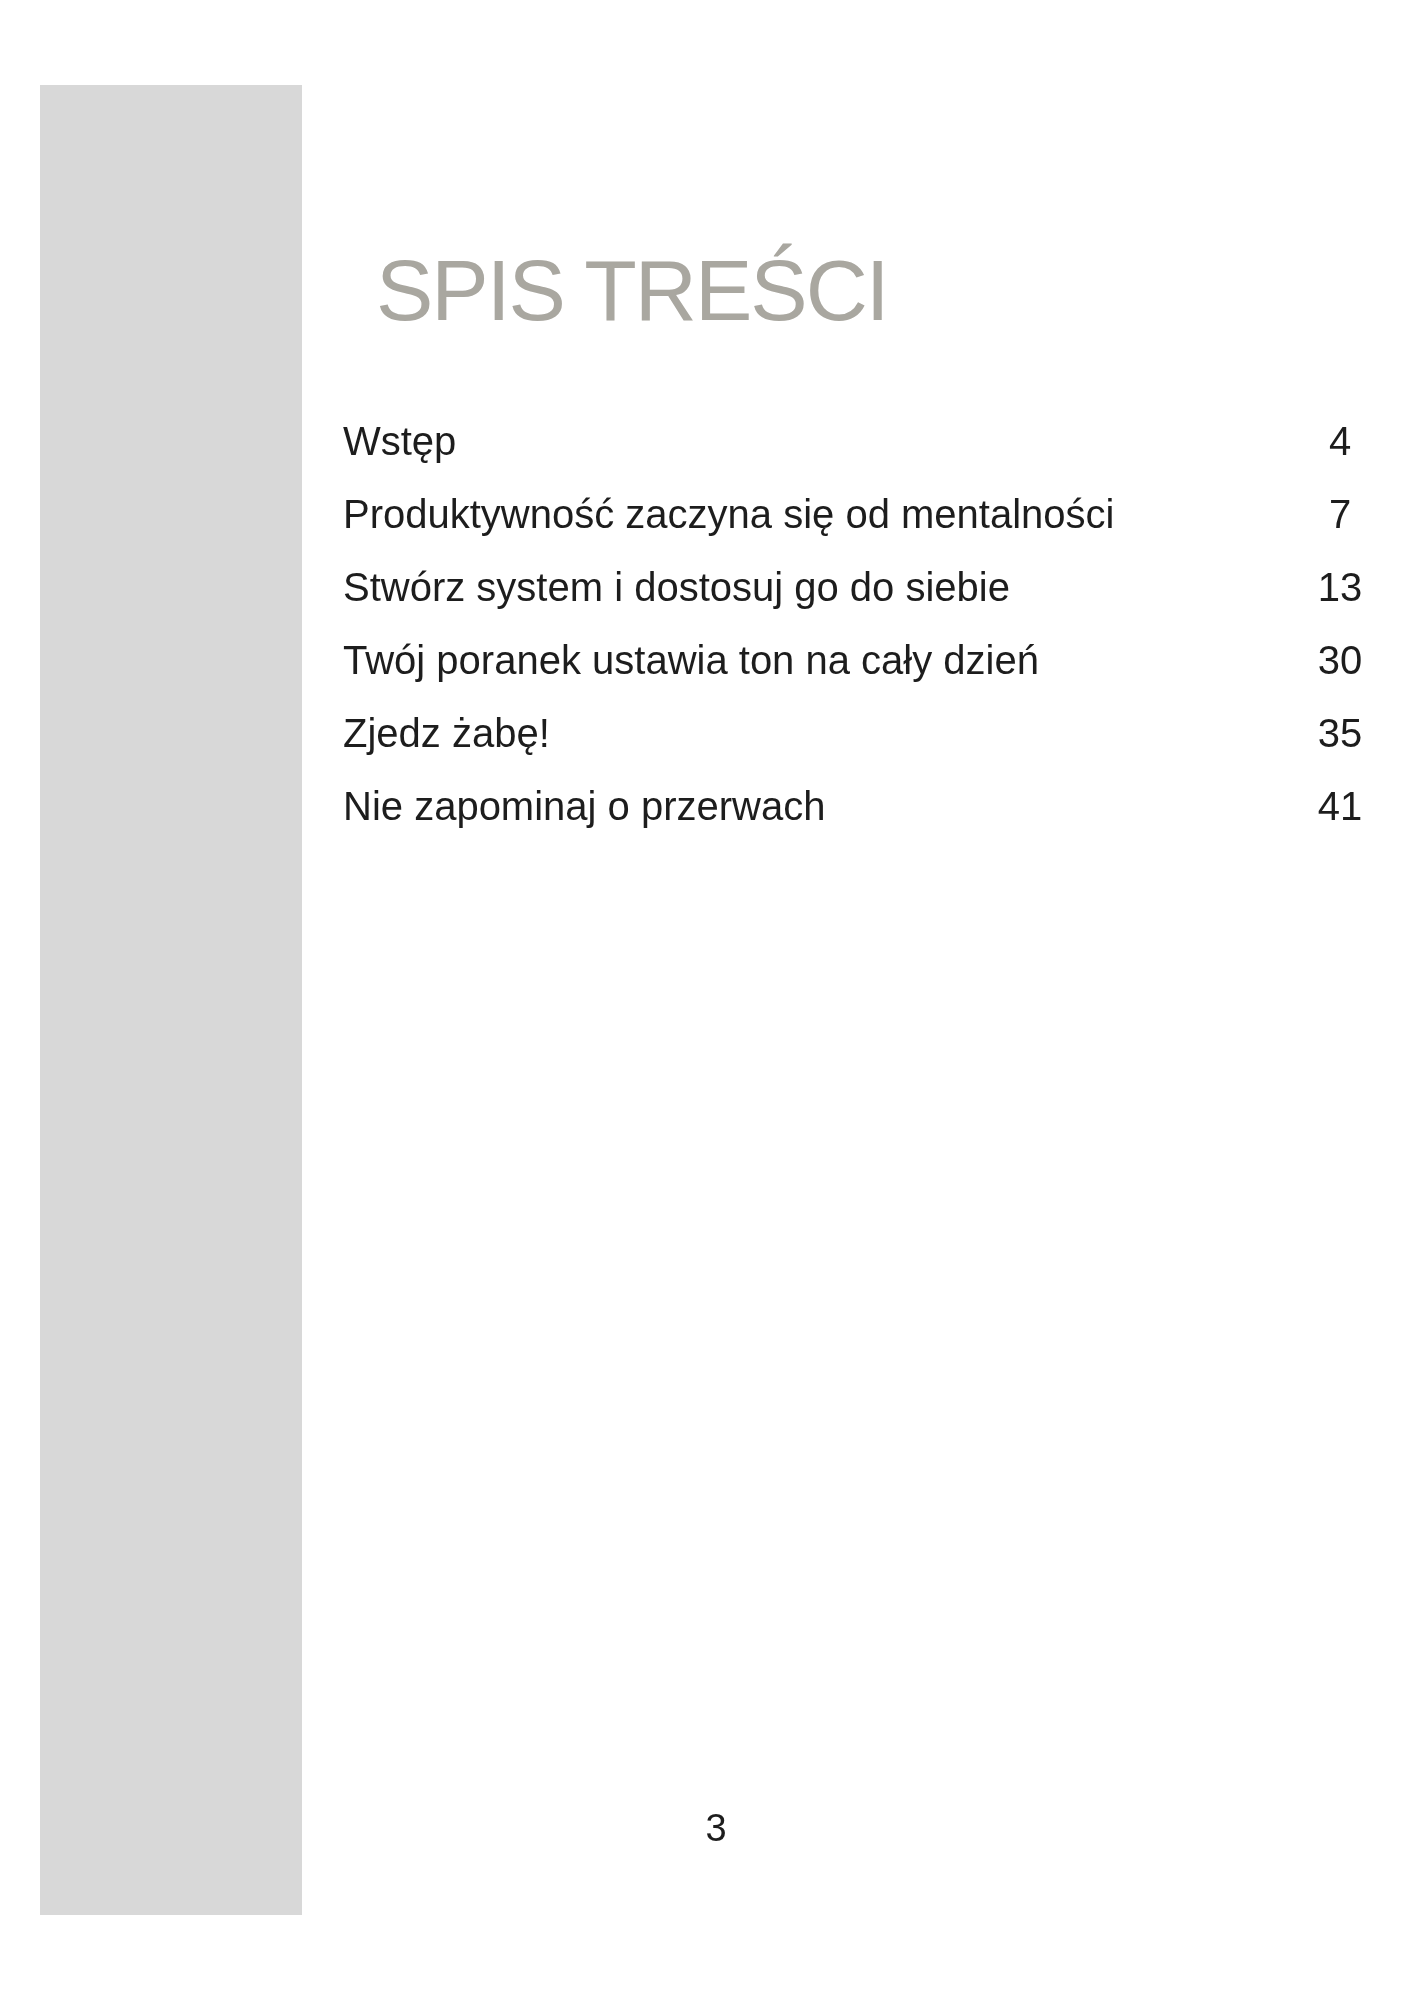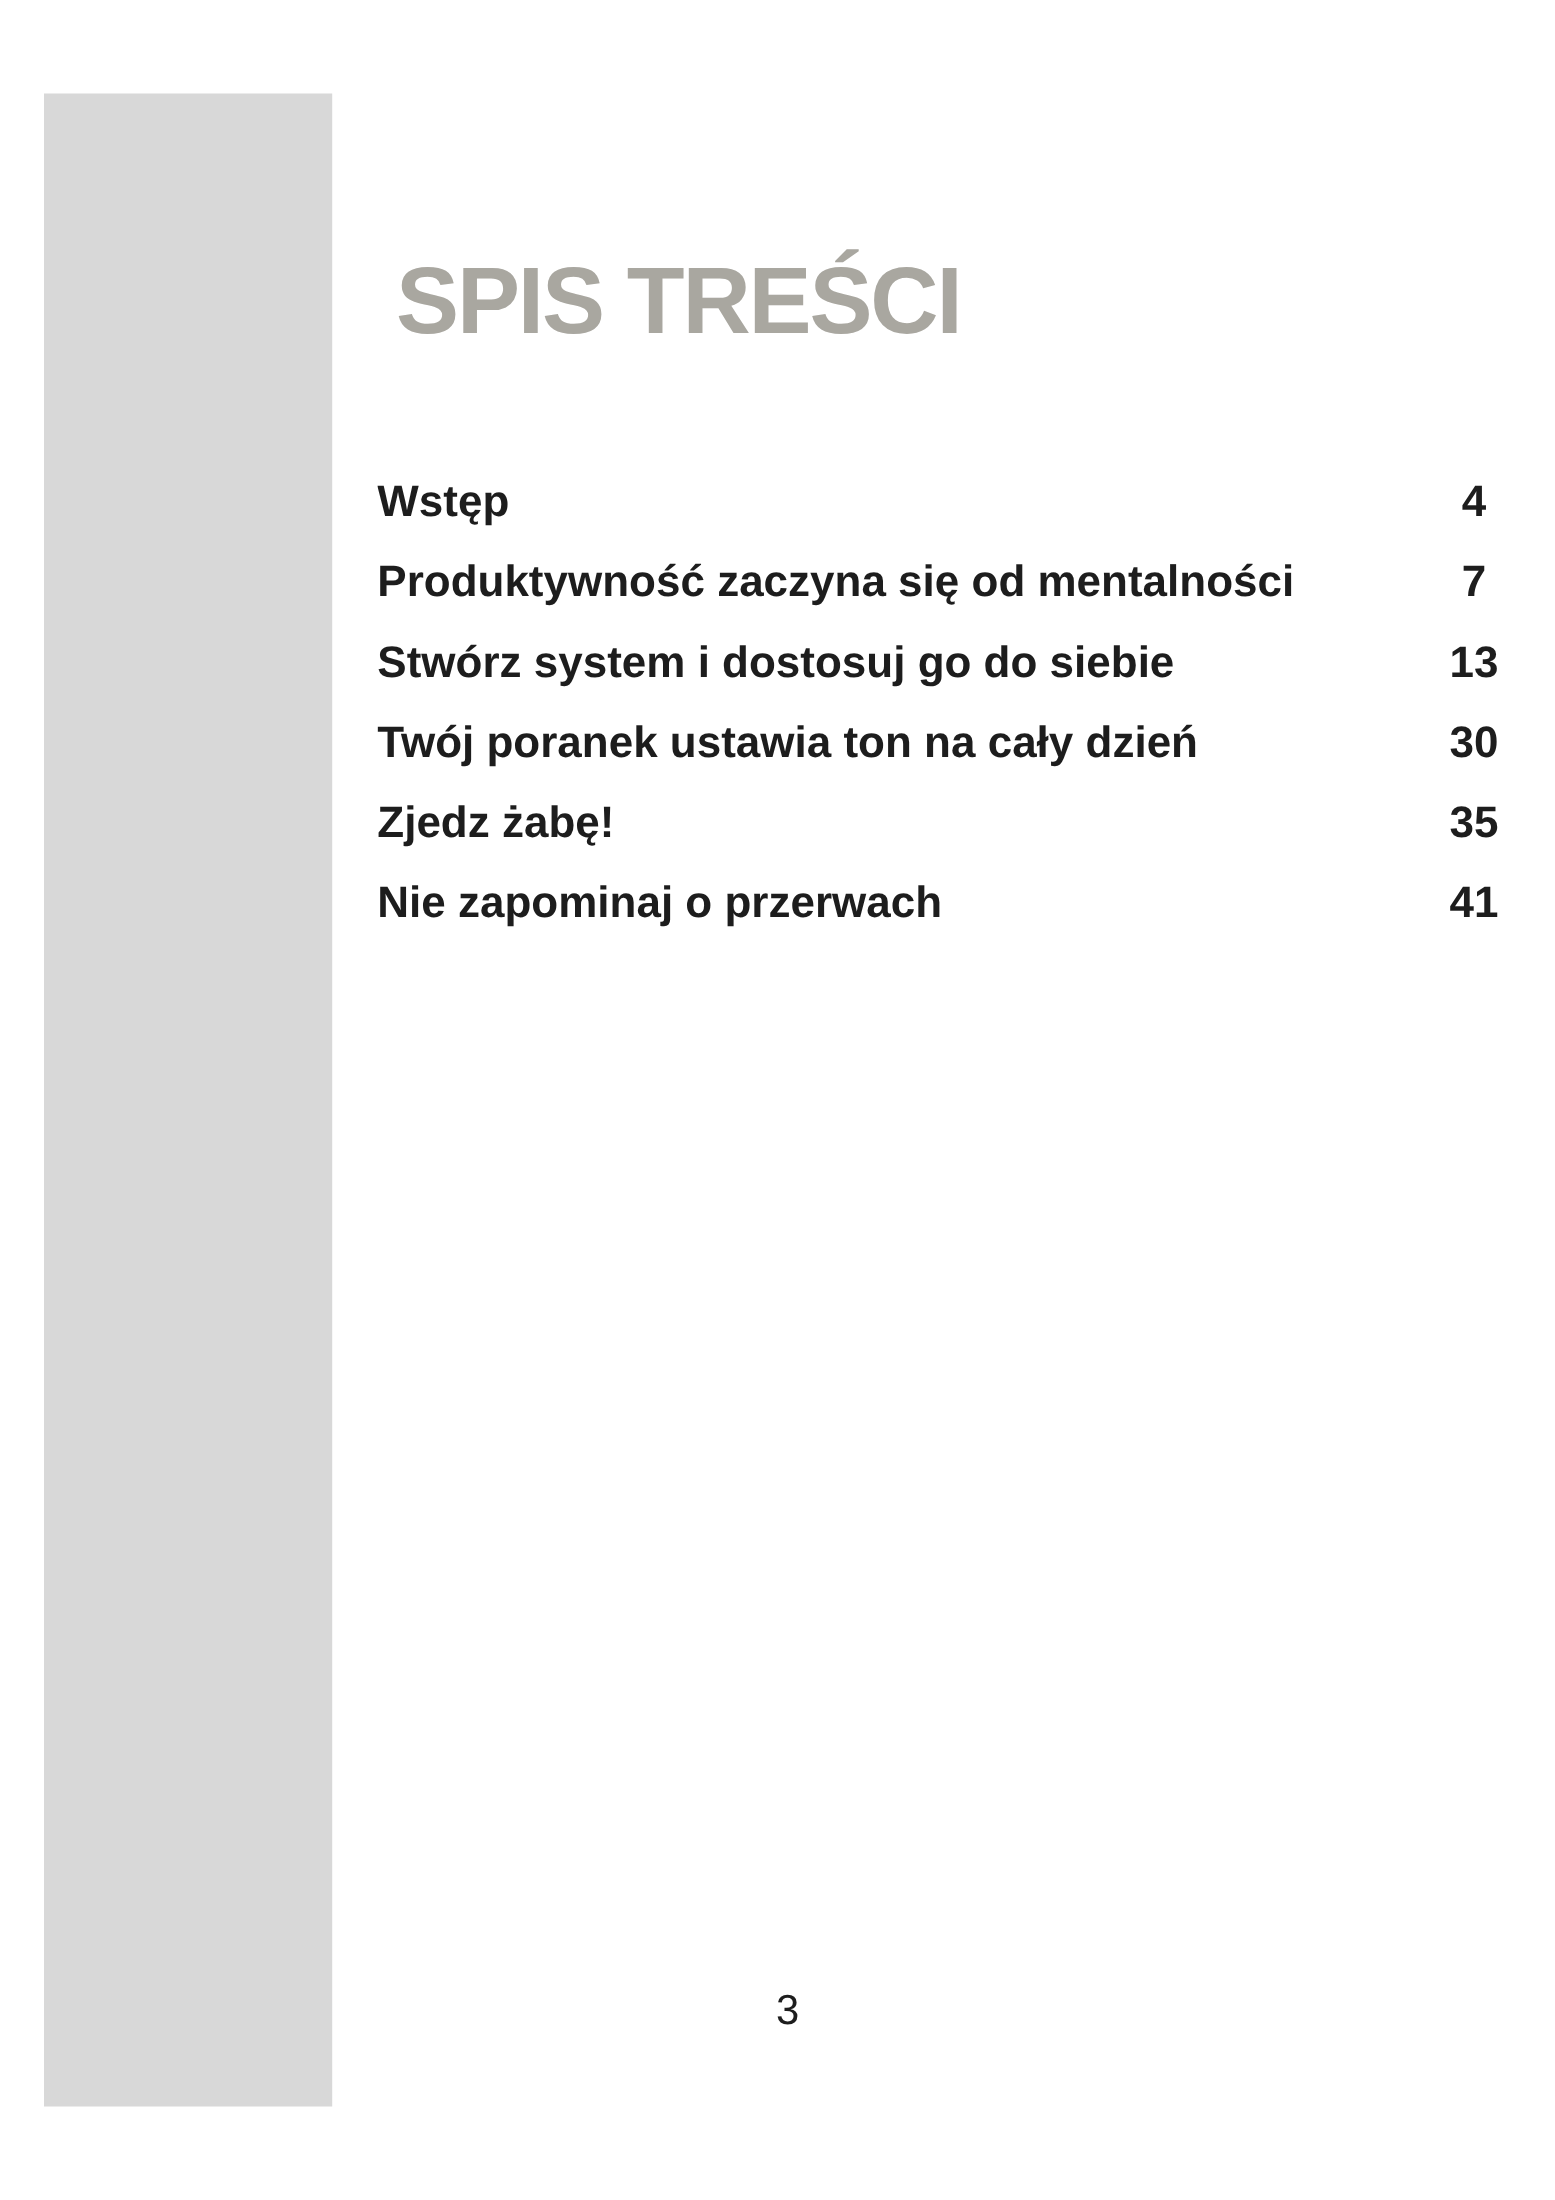--- a/index.html
+++ b/index.html
@@ -19,34 +19,33 @@
     left: 40px;
     top: 85px;
     width: 262px;
     height: 1830px;
     background: var(--sidebar, #d8d8d8);
   }
   .page-title {
     position: absolute;
     left: 360px;
     top: 231px;
-    margin: 0;
+    margin: 16px;
     font-size: 86px;
-    font-weight: 700;
+    font-weight: 400;
     line-height: 1;
     letter-spacing: -2px;
     white-space: nowrap;
     color: var(--title-color, #a9a7a0);
   }
   .toc {
     position: absolute;
     left: 343px;
-    top: 420px;
+    top: 405px;
     width: 1027px;
-    font-weight: bold;
   }
   .toc-row {
     display: flex;
     align-items: baseline;
     height: 73px;
     line-height: 73px;
     font-size: 40px;
     color: var(--text-color, #1d1d1d);
   }
   .toc-row .toc-label {

